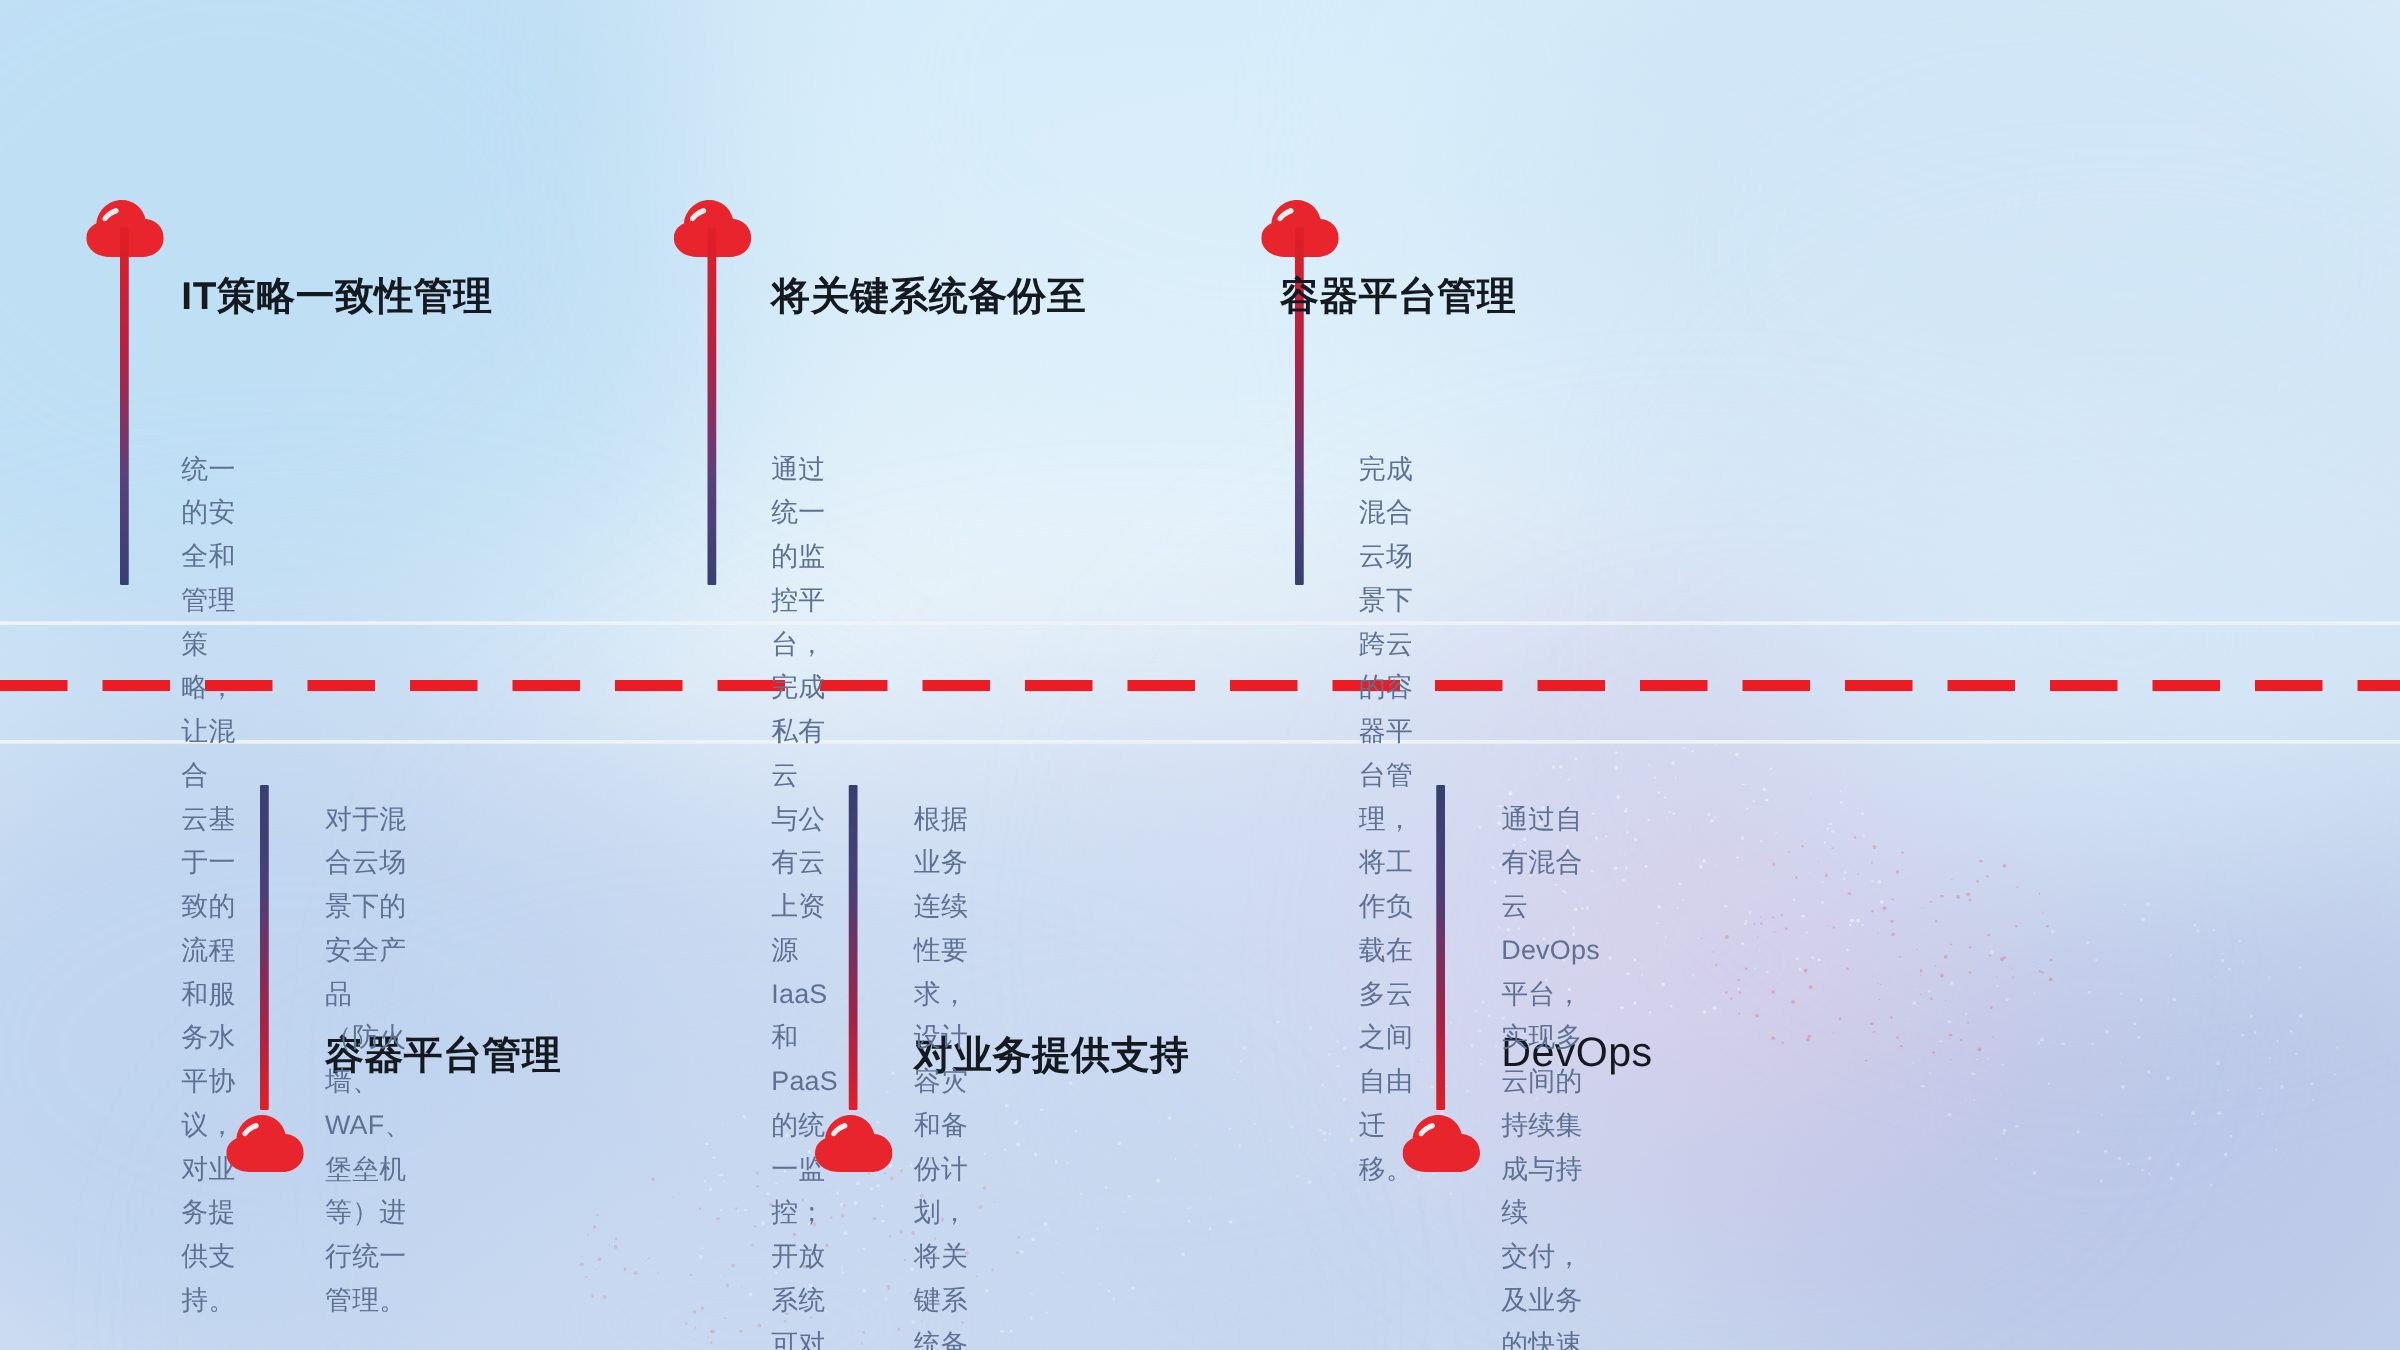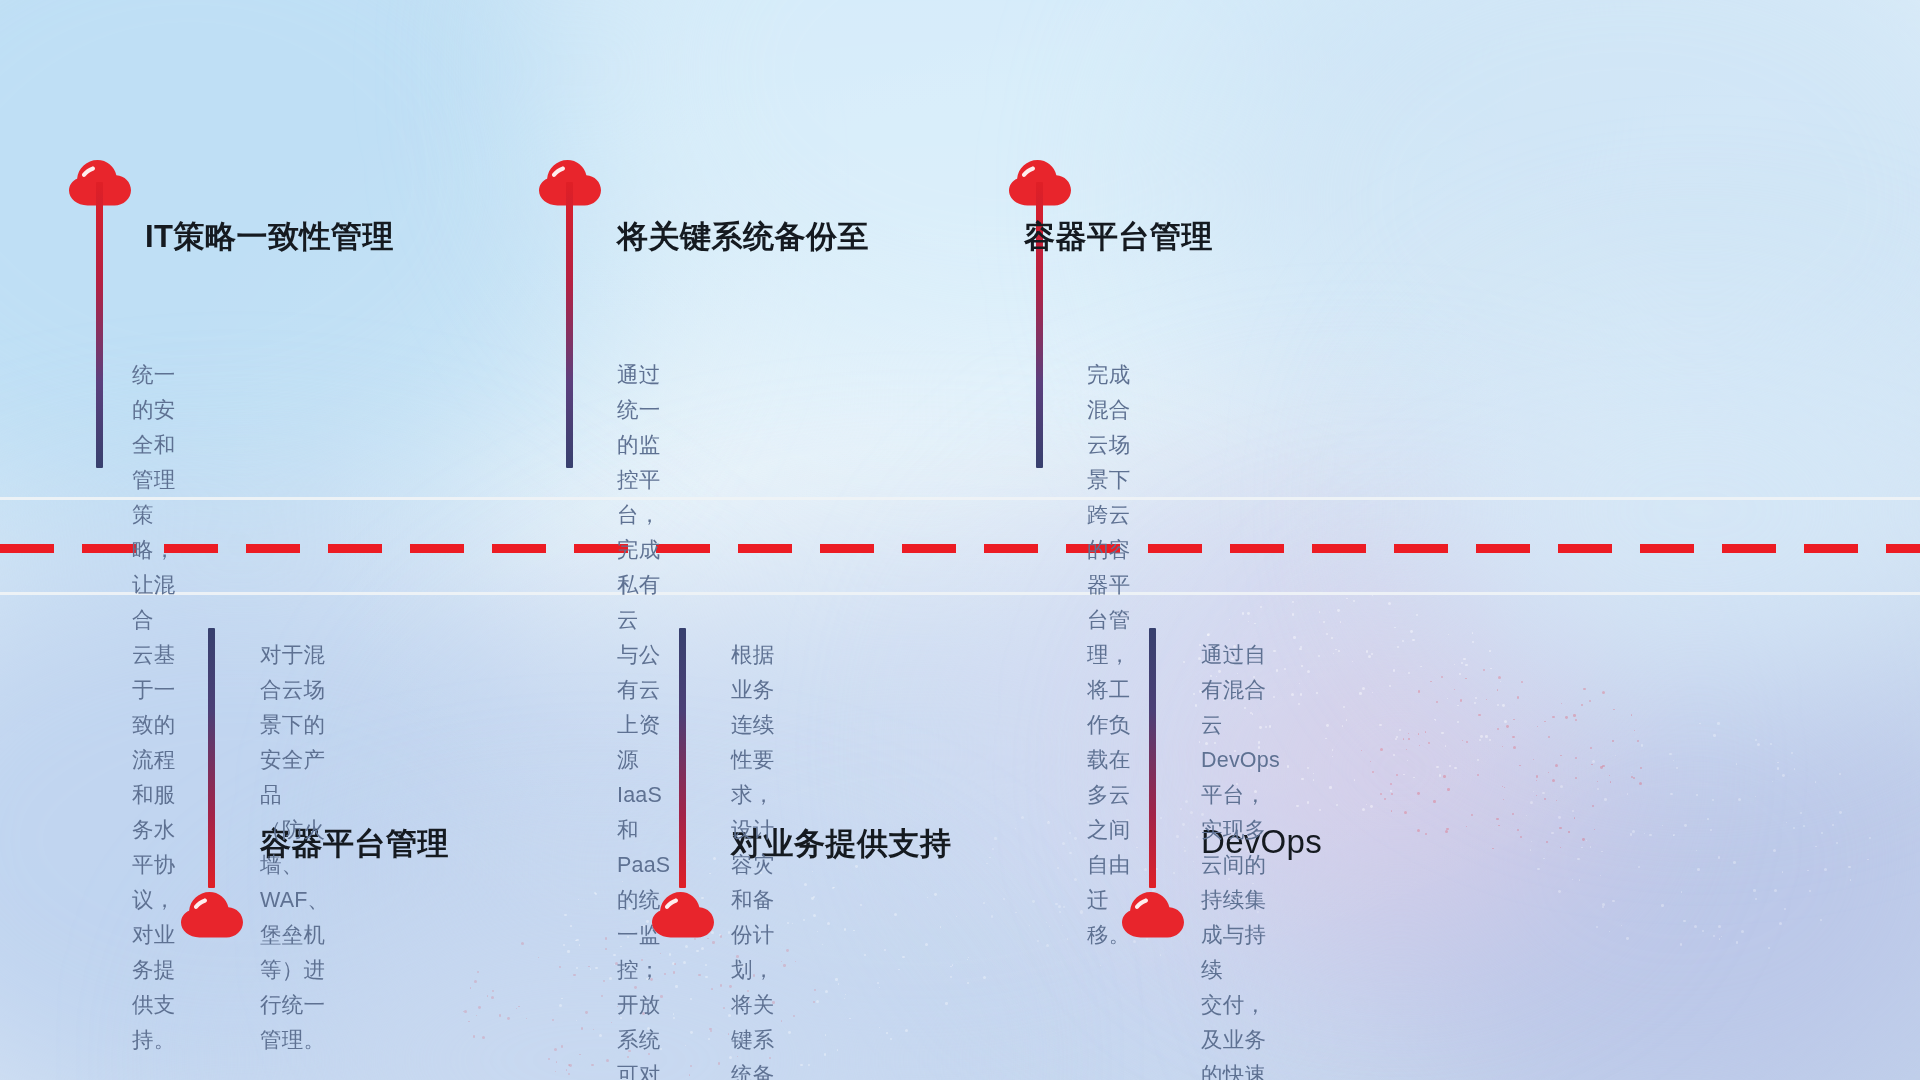--- a/index.html
+++ b/index.html
@@ -786,21 +786,21 @@
   <div class="divider bot"></div>
 
   <div id="items">
       <div class="item top">
         <div class="cloud" style="left:69px"><svg viewBox="0 0 62 46" width="62" height="46">
             <path fill="#e8252c" d="M18.5 45.5h27c8.8 0 16.5-6.6 16.5-15.2 0-8.1-6.4-14.7-14.6-15.1C45.3 6.2 37.6 0 28.6 0 17.9 0 9 8.2 8.1 18.7 3.2 20.6 0 25.2 0 30.6 0 38.8 8 45.5 18.5 45.5z"></path>
             <path fill="#ffffff" opacity="0.92" d="M14.2 16.8c-1.3-.5-1.7-2.2-.8-3.3 2.6-3.4 6.1-5.9 10.1-7.11.5-.4 2.8.9 2.5 2.4-.2 1-.9 1.7-1.9 2-3 1-5.6 2.9-7.6 5.4-.6.7-1.5 1-2.3.6z"></path>
           </svg></div>
         <div class="stem stem-down" style="left:96px"></div>
         <div class="ttl" style="left:145px">IT策略一致性管理</div>
-        <div class="body" style="left:132px">统一的安全和管理策略，让混合
+        <div class="body" style="left:145px">统一的安全和管理策略，让混合
 云基于一致的流程和服务水平协
 议，对业务提供支持。</div>
       </div>
       <div class="item top">
         <div class="cloud" style="left:539px"><svg viewBox="0 0 62 46" width="62" height="46">
             <path fill="#e8252c" d="M18.5 45.5h27c8.8 0 16.5-6.6 16.5-15.2 0-8.1-6.4-14.7-14.6-15.1C45.3 6.2 37.6 0 28.6 0 17.9 0 9 8.2 8.1 18.7 3.2 20.6 0 25.2 0 30.6 0 38.8 8 45.5 18.5 45.5z"></path>
             <path fill="#ffffff" opacity="0.92" d="M14.2 16.8c-1.3-.5-1.7-2.2-.8-3.3 2.6-3.4 6.1-5.9 10.1-7.11.5-.4 2.8.9 2.5 2.4-.2 1-.9 1.7-1.9 2-3 1-5.6 2.9-7.6 5.4-.6.7-1.5 1-2.3.6z"></path>
           </svg></div>
         <div class="stem stem-down" style="left:566px"></div>
         <div class="ttl" style="left:617px">将关键系统备份至</div>

